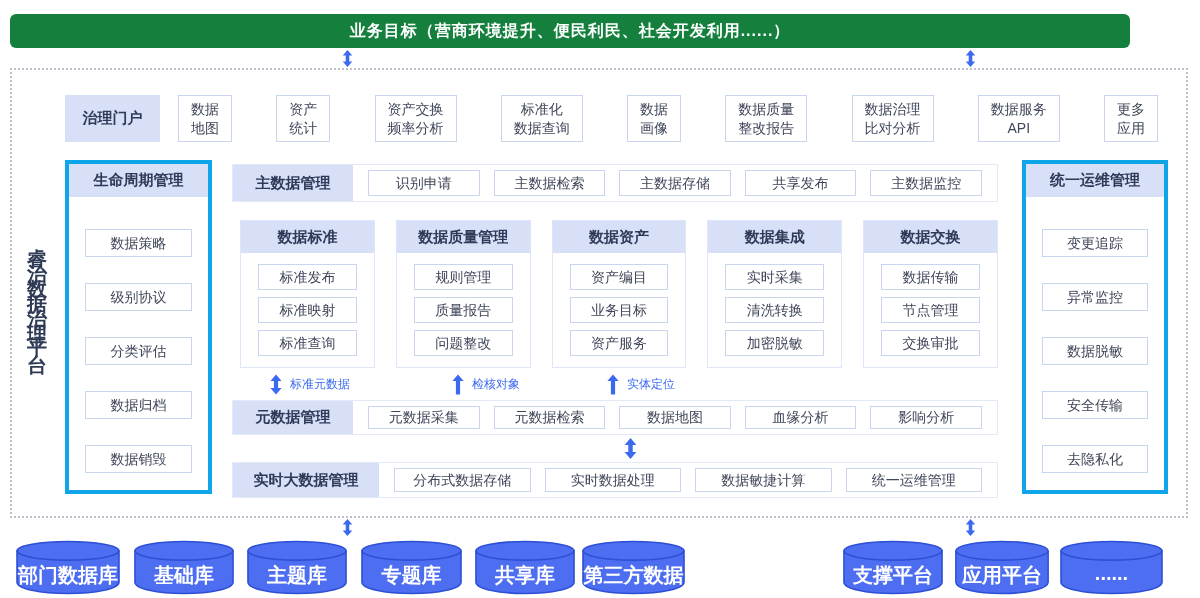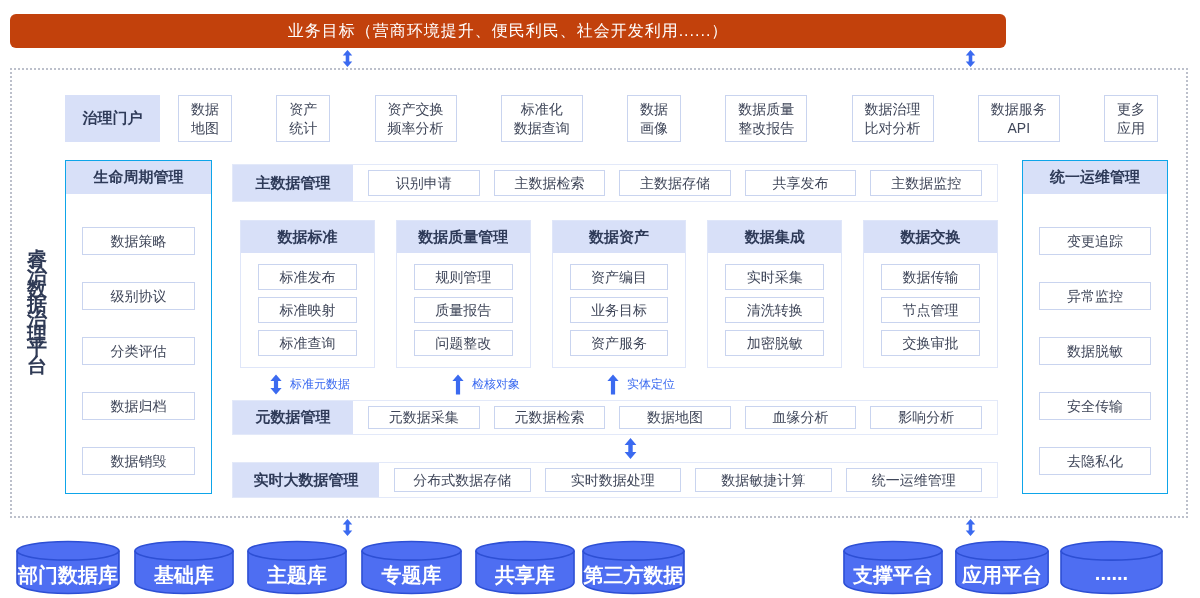--- a/index.html
+++ b/index.html
@@ -1,21 +1,21 @@
 <!DOCTYPE html>
 <html><head>
 <meta charset="utf-8">
 <style>
   html,body{margin:0;padding:0;background:#fff;}
   #stage{position:relative;width:1200px;height:598px;background:#fff;overflow:hidden;
          font-family:"Liberation Sans","DejaVu Sans",sans-serif;color:#39415a;}
 
   
-  .banner{position:absolute;left:10px;top:14px;width:996px;height:34px;background:#c2410c;
-          border-radius:6px;color:#fff;font-size:16px;font-weight:normal;
+  .banner{position:absolute;left:10px;top:14px;width:1120px;height:34px;background:#15803d;
+          border-radius:6px;color:#fff;font-size:16px;font-weight:bold;
           display:flex;align-items:center;justify-content:center;letter-spacing:1px;}
 
   
   .frame{position:absolute;left:10px;top:68px;width:1178px;height:450px;
          border:2px dotted #bcc0cb;box-sizing:border-box;}
 
   
   .vtitle{position:absolute;left:14px;top:68px;width:48px;height:450px;
           display:flex;align-items:center;justify-content:center;}
   .vtitle span{writing-mode:vertical-lr;text-orientation:upright;letter-spacing:15px;
@@ -28,21 +28,21 @@
        display:flex;align-items:center;justify-content:center;text-align:center;
        box-sizing:border-box;line-height:1.3;}
 
   
   .portal{position:absolute;left:65px;top:95px;width:1093px;height:47px;display:flex;}
   .portal .hdr{width:95px;flex:none;}
   .portal .items{flex:1;margin-left:18px;display:flex;justify-content:space-between;}
   .portal .box{white-space:pre-line;padding:2px 12px;}
 
   
-  .vcol{position:absolute;border:1px solid #0ea5e9;background:#fff;box-sizing:border-box;
+  .vcol{position:absolute;border:4px solid #0ea5e9;background:#fff;box-sizing:border-box;
         display:flex;flex-direction:column;}
   .vcol .hdr{height:33px;flex:none;}
   .vcol .items{flex:1;display:flex;flex-direction:column;justify-content:space-evenly;
                padding:6px 16px;}
   .vcol .box{height:28px;flex:none;margin-top:15px;}
 
   
   .hrow{position:absolute;border:1px solid #e3e9f9;background:#fff;box-sizing:border-box;display:flex;}
   .hrow .hdr{flex:none;}
   .hrow .items{flex:1;display:flex;gap:14px;padding:5px 15px;}

